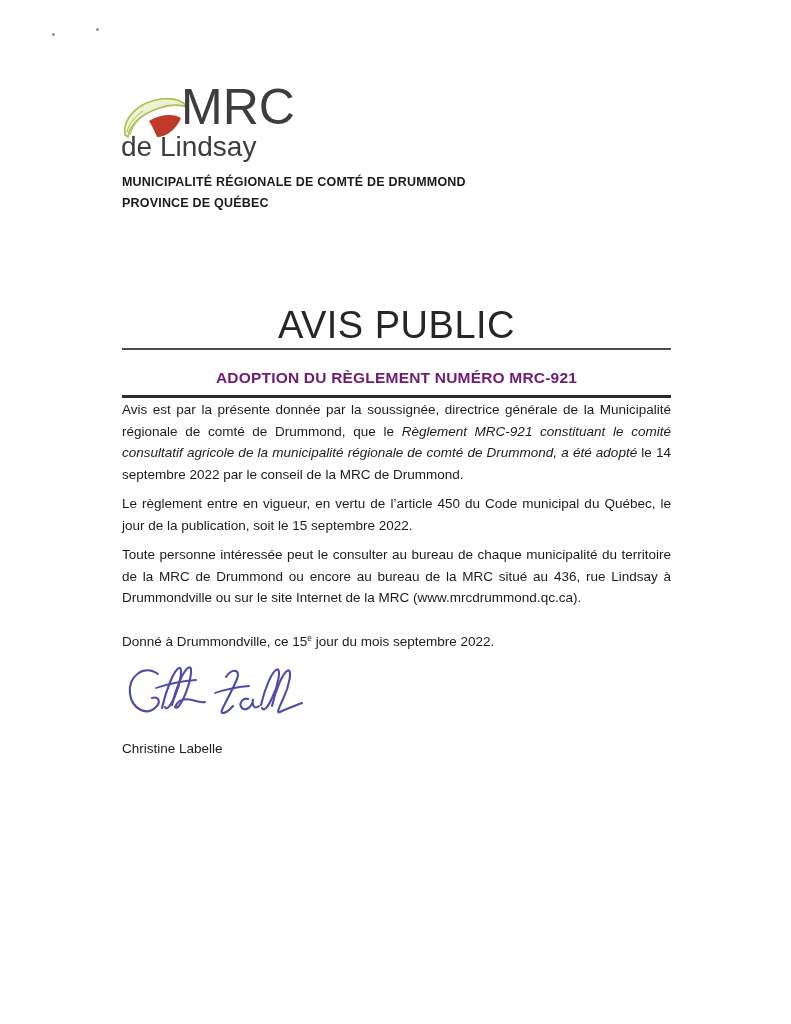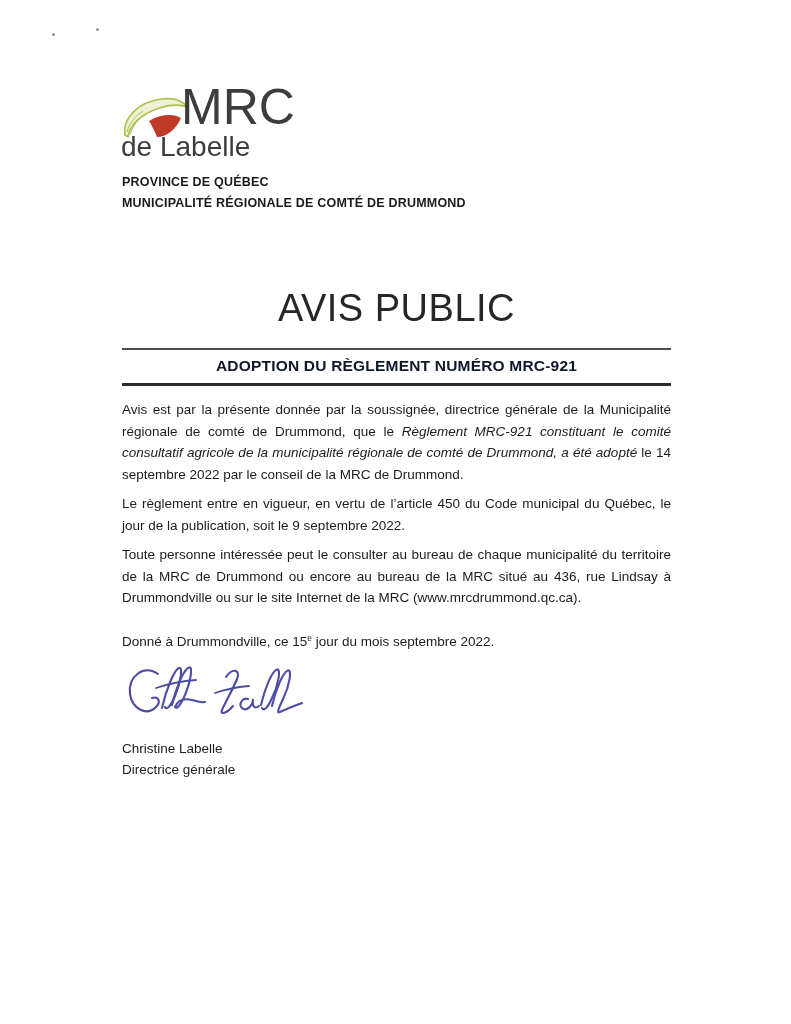--- a/index.html
+++ b/index.html
@@ -38,33 +38,33 @@
   
   .header-lines {
     position: absolute; left: 122px; top: 172px;
     font-size: 12.5px; font-weight: bold; line-height: 21px;
     color: #1a1a1a; letter-spacing: .2px;
   }
 
   
   .title {
     position: absolute; left: 122px; right: 120px; top: 288px;
-    margin: 0; text-align: center;
+    margin: 17px; text-align: center;
     font-size: 38px; line-height: 40px; font-weight: normal;
     color: #262626; letter-spacing: .5px;
   }
 
   
   .subtitle-box {
     position: absolute; left: 122px; right: 120px; top: 348px;
     border-top: 2px solid #4c4c4c;
     border-bottom: 3px solid #2c2c2c;
-    padding: 7px 0 8px;
+    padding: 19px 0 8px;
     text-align: center;
-    font-size: 15.5px; font-weight: bold; color: #0f172a;
+    font-size: 15.5px; font-weight: bold; color: #701a75;
     letter-spacing: .2px;
   }
 
   
   .body-text {
     position: absolute; left: 122px; right: 120px; top: 391px;
     font-size: 13.5px; line-height: 21.5px; color: #1c1c1c;
   }
   .body-text p { margin: 8px 0 8px; text-align: justify; }
   .it { font-style: italic; }
@@ -84,52 +84,51 @@
   <div class="speckle s1"></div>
   <div class="speckle s2"></div>
 
   <div class="logo">
     <svg class="logo-swoosh" viewBox="0 0 72 48" xmlns="http://www.w3.org/2000/svg">
       <path class="swoosh-shape" d="M 4,41 C 1,25 17,8 40,5 C 53,3.5 62,7 66,13 C 58,10 47,11 37,14.5 C 21,20 9,30 7,43 Z" fill="#eef1d4" stroke="#aebf4f" stroke-width="1.6"></path>
       <path d="M 6,38 C 8,30 14,22 22,17 M 9,41 C 11,33 17,25 24,20" fill="none" stroke="#aebf4f" stroke-width="1"></path>
       <path class="leaf-shape" d="M 28,27 C 39,20 53,19.5 60,24 C 55,36 45,43 36,43 C 33.5,37 30.5,31 28,27 Z" fill="#bf3a28"></path>
     </svg>
     <div class="logo-acronym">MRC</div>
-    <div class="logo-name">de Labelle</div>
+    <div class="logo-name">de Lindsay</div>
   </div>
 
   <div class="header-lines">
+    <div>MUNICIPALITÉ RÉGIONALE DE COMTÉ DE DRUMMOND</div>
     <div>PROVINCE DE QUÉBEC</div>
-    <div>MUNICIPALITÉ RÉGIONALE DE COMTÉ DE DRUMMOND</div>
   </div>
 
   <h1 class="title">AVIS PUBLIC</h1>
 
   <div class="subtitle-box">
     <span>ADOPTION DU RÈGLEMENT NUMÉRO MRC-921</span>
   </div>
 
   <div class="body-text">
     <div id="paragraphs">
         <p><span>Avis est par la présente donnée par la soussignée, directrice générale de la Municipalité régionale de comté de Drummond, que le </span><span class="it">Règlement MRC-921 constituant le comité consultatif agricole de la municipalité régionale de comté de Drummond, a été adopté</span><span> le 14 septembre 2022 par le conseil de la MRC de Drummond.</span></p>
-        <p><span>Le règlement entre en vigueur, en vertu de l’article 450 du Code municipal du Québec, le jour de la publication, soit le 9 septembre 2022.</span></p>
+        <p><span>Le règlement entre en vigueur, en vertu de l’article 450 du Code municipal du Québec, le jour de la publication, soit le 15 septembre 2022.</span></p>
         <p><span>Toute personne intéressée peut le consulter au bureau de chaque municipalité du territoire de la MRC de Drummond ou encore au bureau de la MRC situé au 436, rue Lindsay à Drummondville ou sur le site Internet de la MRC (www.mrcdrummond.qc.ca).</span></p>
       </div>
 
     <div class="dateline" id="dateline"><span>Donné à Drummondville, ce 15</span><sup>e</sup><span> jour du mois septembre 2022.</span></div>
 
     <svg class="signature-svg" width="190" height="60" viewBox="0 0 190 60" xmlns="http://www.w3.org/2000/svg">
       <path class="sig-stroke" fill="none" stroke="#4d4da6" stroke-width="2.1" stroke-linecap="round" d="M 36,14 C 22,4 6,16 8,34 C 10,48 24,57 34,47 C 39,42 37,36 30,38"></path>
       <path class="sig-stroke" fill="none" stroke="#4d4da6" stroke-width="2.1" stroke-linecap="round" d="M 40,48 C 44,30 52,10 57,8 C 61,6 59,22 53,36 C 49,45 45,51 43,47"></path>
       <path class="sig-stroke" fill="none" stroke="#4d4da6" stroke-width="2.1" stroke-linecap="round" d="M 50,45 C 54,27 62,9 67,7.5 C 71,6 69,20 63,35 C 59,44 55,50 53,47 C 56,40 62,38 70,40 C 74,41 78,43 83,42"></path>
       <path class="sig-stroke" fill="none" stroke="#4d4da6" stroke-width="1.8" stroke-linecap="round" d="M 34,28 C 46,24 60,21 74,20"></path>
       <path class="sig-stroke" fill="none" stroke="#4d4da6" stroke-width="2.1" stroke-linecap="round" d="M 104,17 C 110,8 119,9 115,19 C 111,29 103,43 100,50 C 98,55 104,54 111,46"></path>
       <path class="sig-stroke" fill="none" stroke="#4d4da6" stroke-width="1.8" stroke-linecap="round" d="M 93,33 C 104,29 116,27 127,26"></path>
       <path class="sig-stroke" fill="none" stroke="#4d4da6" stroke-width="2.1" stroke-linecap="round" d="M 126,39 C 121,37 116,44 120,48 C 124,52 131,46 131,39 C 130,45 132,50 137,46"></path>
       <path class="sig-stroke" fill="none" stroke="#4d4da6" stroke-width="2.1" stroke-linecap="round" d="M 139,45 C 143,28 150,11 155,9.5 C 159,8 157,24 150,38 C 146,47 142,52 140,48"></path>
       <path class="sig-stroke" fill="none" stroke="#4d4da6" stroke-width="2.1" stroke-linecap="round" d="M 150,46 C 154,29 161,12 166,10.5 C 170,9 168,25 161,39 C 157,48 154,54 158,52 C 164,49 172,46 180,43"></path>
     </svg>
 
     <div class="sig-name">Christine Labelle</div>
-    <div class="sig-title">Directrice générale</div>
   </div>
 
 </div>
 
 </body></html>

